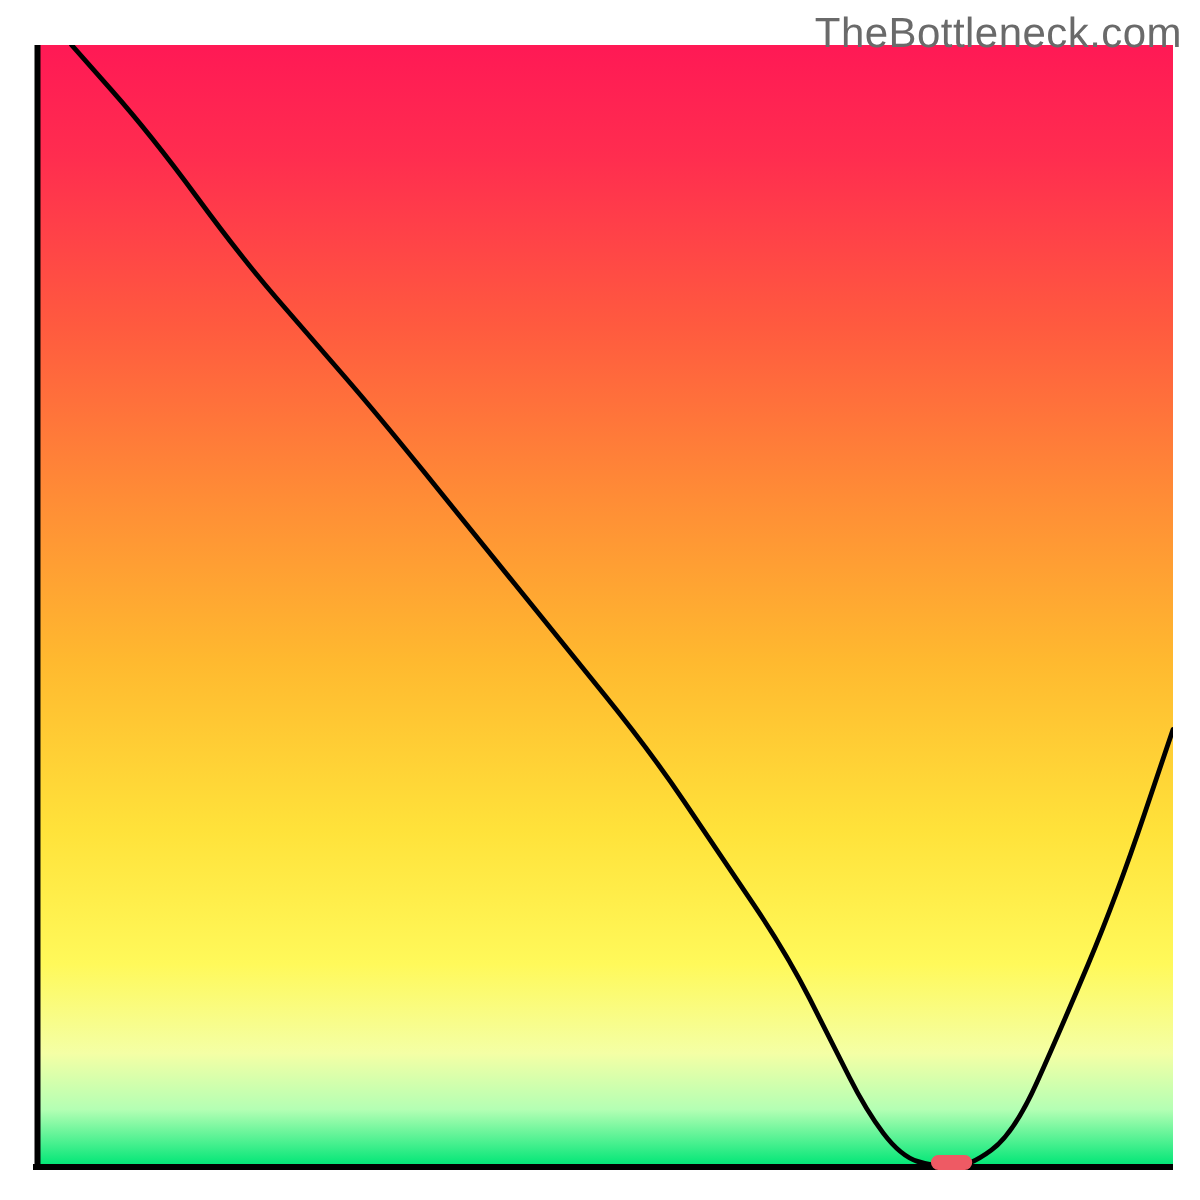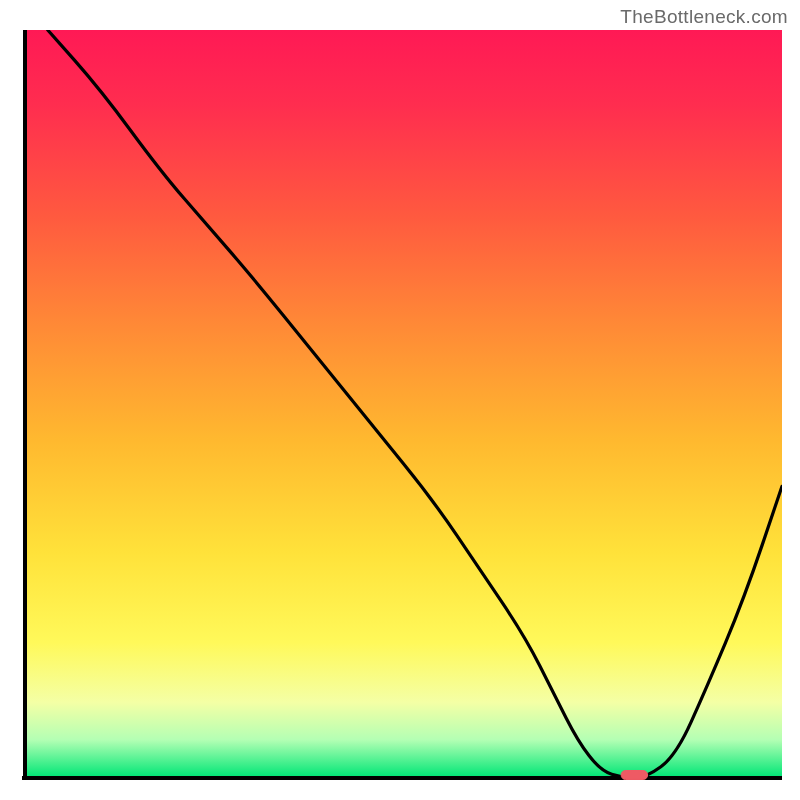--- a/index.html
+++ b/index.html
@@ -12,21 +12,21 @@
   }
   .chart-container {
     position: relative;
     width: 800px;
     height: 800px;
   }
   .watermark {
     position: absolute;
     top: 6px;
     right: 12px;
-    font-size: 19px;
+    font-size: 28px;
     font-weight: 500;
     color: #6a6a6a;
     letter-spacing: 0.3px;
     z-index: 10;
   }
   .plot-area {
     position: absolute;
     left: 22px;
     top: 30px;
     width: 760px;

